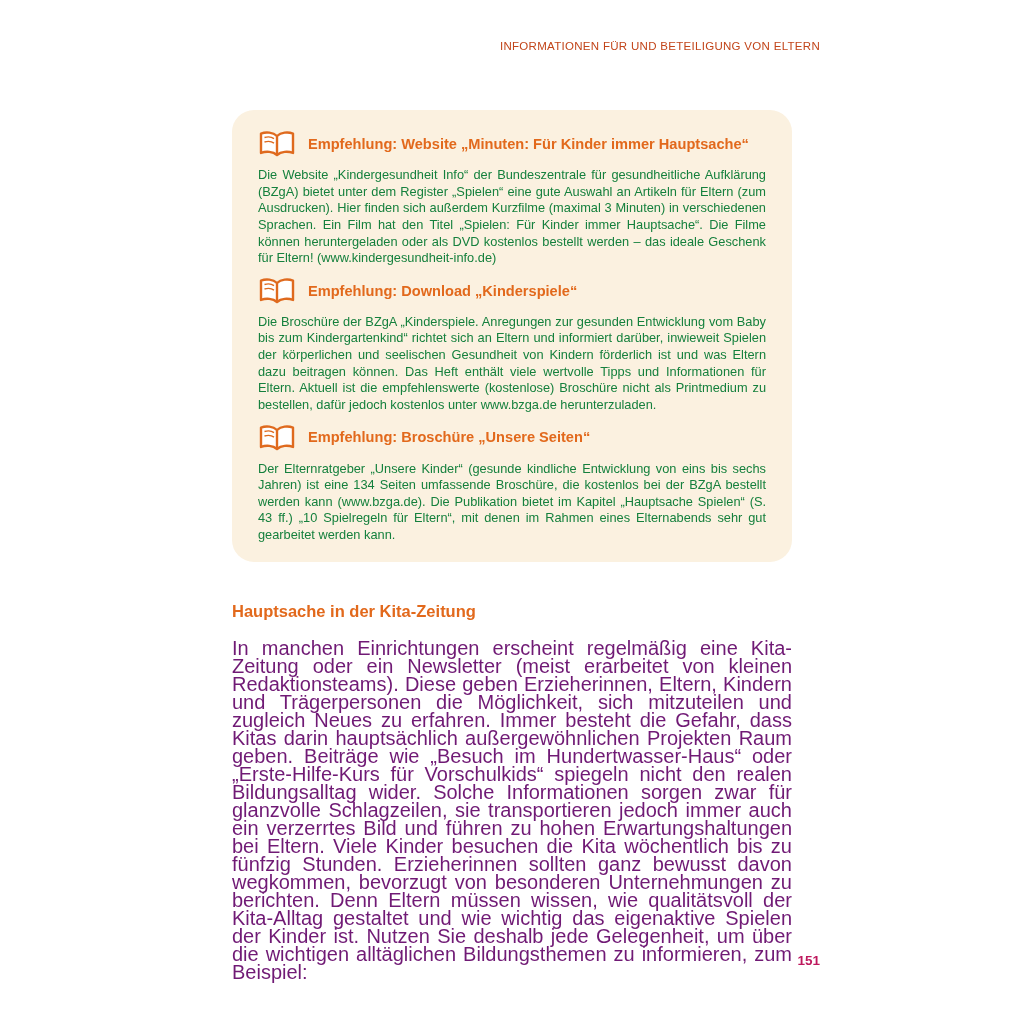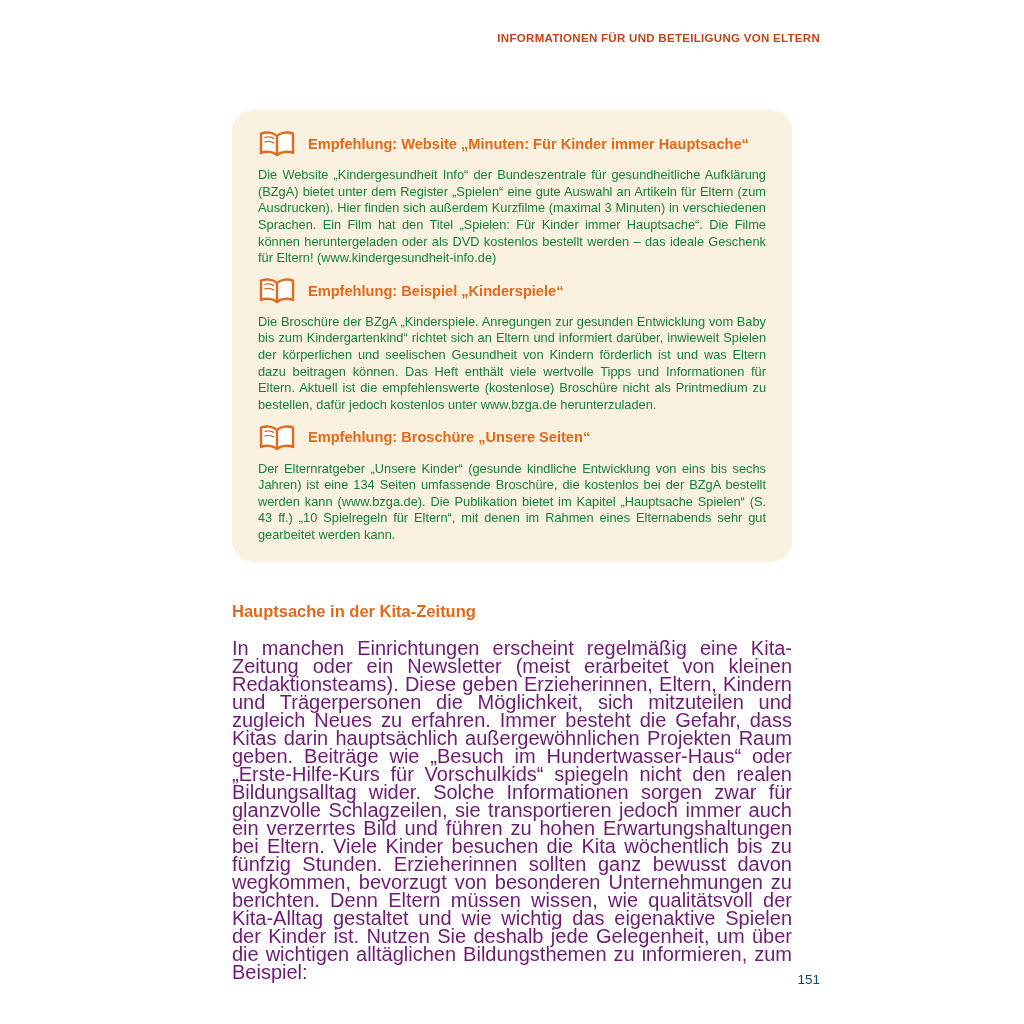--- a/index.html
+++ b/index.html
@@ -7,24 +7,24 @@
   .page {
     position: relative;
     width: 1024px;
     height: 1024px;
     background: #ffffff;
     font-family: "Liberation Sans", "DejaVu Sans", sans-serif;
     overflow: hidden;
   }
   .running-header {
     position: absolute;
-    top: 32px;
+    top: 40px;
     right: 204px;
     font-size: 11.5px;
-    font-weight: bold;
+    font-weight: normal;
     letter-spacing: 0.3px;
     color: #c2451a;
     white-space: nowrap;
   }
   .content {
     position: absolute;
     left: 232px;
     top: 110px;
     width: 560px;
   }
@@ -62,24 +62,24 @@
   }
   .body-para {
     font-size: 20px;
     line-height: 18px;
     text-align: justify;
     color: #701a75;
   }
   .page-number {
     position: absolute;
     right: 204px;
-    bottom: 37px;
+    bottom: 56px;
     font-size: 13.5px;
-    font-weight: normal;
-    color: #0c4a6e;
+    font-weight: bold;
+    color: #be185d;
   }
 </style>
 </head>
 <body>
 
 <div class="page">
 
   <div class="running-header">INFORMATIONEN FÜR UND BETEILIGUNG VON ELTERN</div>
 
   <div class="content">
@@ -102,21 +102,21 @@
 
       <section class="rec">
         <div class="rec-head">
           <span class="book-icon">
             <svg width="38" height="29" viewBox="0 0 38 29" aria-hidden="true">
               <path d="M19 6 C15 2.2, 8 1.6, 3 3.6 L3 23 C8 21, 15 21.4, 19 25 C23 21.4, 30 21, 35 23 L35 3.6 C30 1.6, 23 2.2, 19 6 Z" fill="#ffffff" stroke="#df6a1e" stroke-width="2.4" stroke-linejoin="round"></path>
               <path d="M19 6 L19 25" stroke="#df6a1e" stroke-width="2.4" fill="none"></path>
               <path d="M6.5 7.5 C10 6.4, 13.5 6.8, 16 8.6 M6.5 12 C10 10.9, 13.5 11.3, 16 13.1" stroke="#df6a1e" stroke-width="1.4" fill="none"></path>
             </svg>
           </span>
-          <h3 class="rec-title">Empfehlung: Beispiel „Kinderspiele“</h3>
+          <h3 class="rec-title">Empfehlung: Download „Kinderspiele“</h3>
         </div>
         <p class="rec-body">Die Broschüre der BZgA „Kinderspiele. Anregungen zur gesunden Entwicklung vom Baby bis zum Kindergartenkind“ richtet sich an Eltern und informiert darüber, inwieweit Spielen der körperlichen und seelischen Gesundheit von Kindern förderlich ist und was Eltern dazu beitragen können. Das Heft enthält viele wertvolle Tipps und Informationen für Eltern. Aktuell ist die empfehlenswerte (kostenlose) Broschüre nicht als Printmedium zu bestellen, dafür jedoch kostenlos unter www.bzga.de herunterzuladen.</p>
       </section>
 
       <section class="rec">
         <div class="rec-head">
           <span class="book-icon">
             <svg width="38" height="29" viewBox="0 0 38 29" aria-hidden="true">
               <path d="M19 6 C15 2.2, 8 1.6, 3 3.6 L3 23 C8 21, 15 21.4, 19 25 C23 21.4, 30 21, 35 23 L35 3.6 C30 1.6, 23 2.2, 19 6 Z" fill="#ffffff" stroke="#df6a1e" stroke-width="2.4" stroke-linejoin="round"></path>
               <path d="M19 6 L19 25" stroke="#df6a1e" stroke-width="2.4" fill="none"></path>

